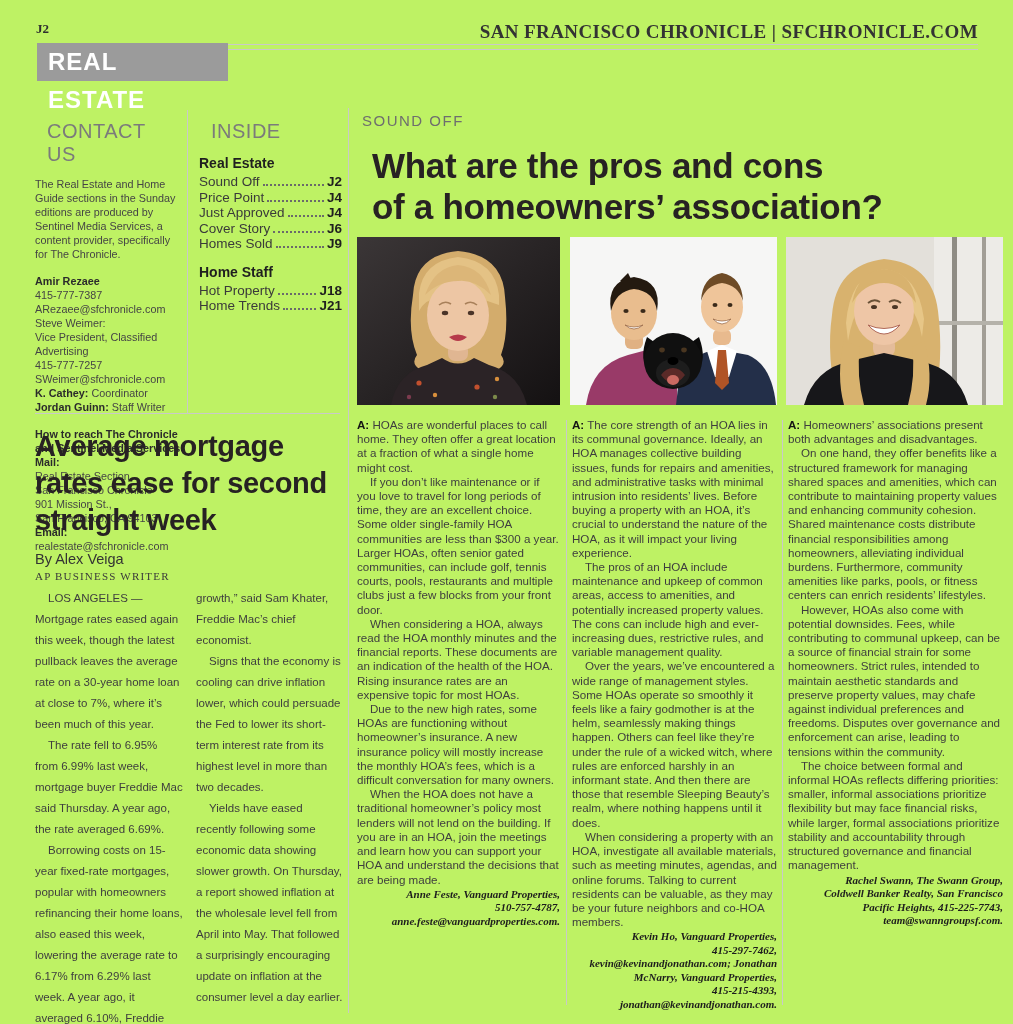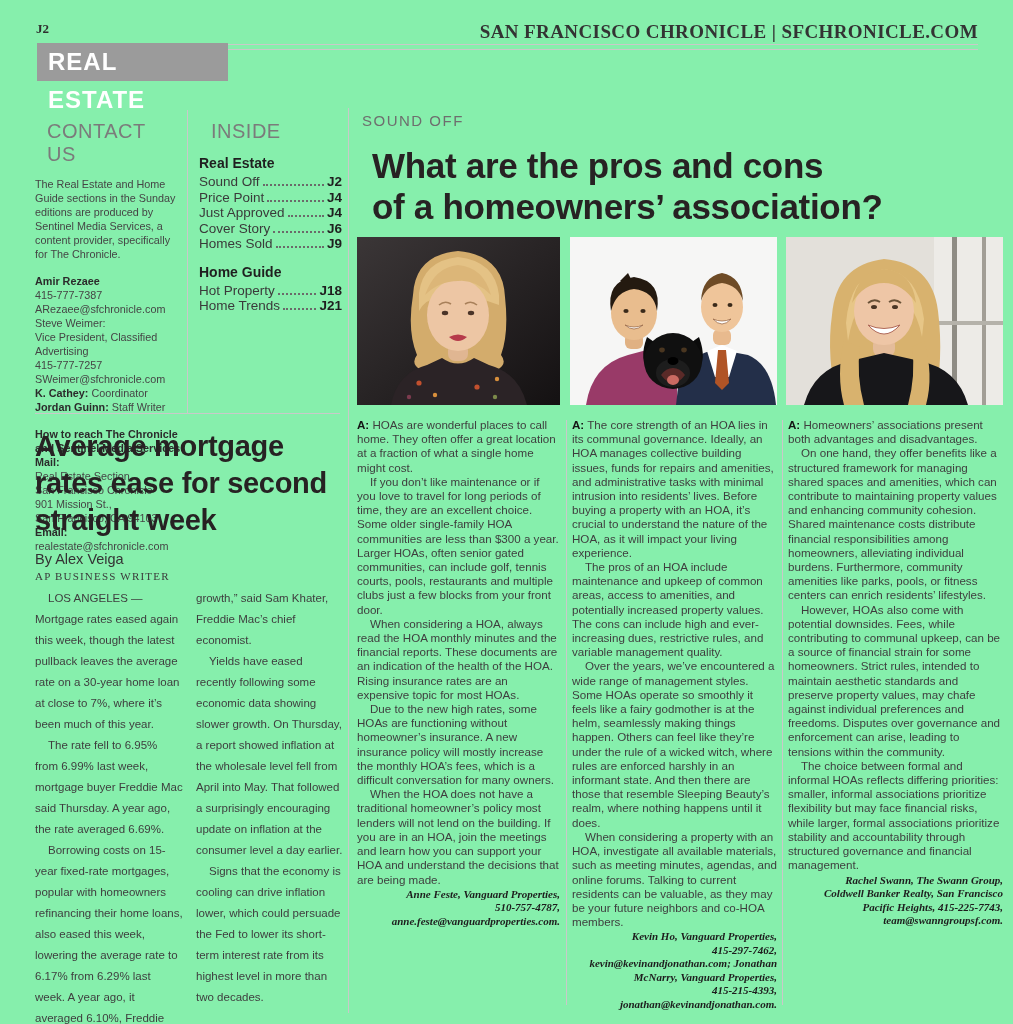--- a/index.html
+++ b/index.html
@@ -1,16 +1,16 @@
 <!DOCTYPE html>
 <html><head>
 <meta charset="utf-8">
 <style>
   html,body{margin:0;padding:0;background:#ffffff;}
-  .page{position:relative;width:1013px;height:1024px;background:#86efac;overflow:hidden;
+  .page{position:relative;width:1013px;height:1024px;background:#bef264;overflow:hidden;
         font-family:"Liberation Sans",sans-serif;color:#3c3c3c;}
 
   
   .folio-left{position:absolute;left:36px;top:21px;font-family:"Liberation Serif",serif;
               font-weight:700;font-size:13px;color:#2f2f2f;}
   .folio-right{position:absolute;right:35px;top:21px;font-family:"Liberation Serif",serif;
                font-weight:700;font-size:19px;letter-spacing:.4px;color:#333;}
   .double-rule{position:absolute;left:37px;right:35px;top:44px;height:4px;
                border-top:1px solid #c9c9c9;border-bottom:1px solid #c9c9c9;}
   .banner{position:absolute;left:37px;top:43px;width:191px;height:38px;background:#9b9b9b;
@@ -145,21 +145,21 @@
         <span class="toc-label">Cover Story</span>
         <span class="toc-dots"></span>
         <span class="toc-page">J6</span>
       </div>
         <div class="toc-row">
         <span class="toc-label">Homes Sold</span>
         <span class="toc-dots"></span>
         <span class="toc-page">J9</span>
       </div>
       </div>
-    <div class="toc-group-title">Home Guide</div>
+    <div class="toc-group-title">Home Staff</div>
     <div>
 
     <div class="toc-row">
         <span class="toc-label">Hot Property</span>
         <span class="toc-dots"></span>
         <span class="toc-page">J18</span>
       </div>
         <div class="toc-row">
         <span class="toc-label">Home Trends</span>
         <span class="toc-dots"></span>
@@ -320,17 +320,17 @@
   <div class="art-col ac1">
 
   <p>LOS ANGELES — Mortgage rates eased again this week, though the latest pullback leaves the average rate on a 30-year home loan at close to 7%, where it’s been much of this year.</p>
       <p>The rate fell to 6.95% from 6.99% last week, mortgage buyer Freddie Mac said Thursday. A year ago, the rate averaged 6.69%.</p>
       <p>Borrowing costs on 15-year fixed-rate mortgages, popular with homeowners refinancing their home loans, also eased this week, lowering the average rate to 6.17% from 6.29% last week. A year ago, it averaged 6.10%, Freddie Mac said.</p>
       <p>“Mortgage rates continued to fall back this week as incoming data suggests the economy is cooling to a more sustainable level of</p>
     </div>
   <div class="art-col cont ac2">
 
   <p>growth,” said Sam Khater, Freddie Mac’s chief economist.</p>
+      <p>Signs that the economy is cooling can drive inflation lower, which could persuade the Fed to lower its short-term interest rate from its highest level in more than two decades.</p>
       <p>Yields have eased recently following some economic data showing slower growth. On Thursday, a report showed inflation at the wholesale level fell from April into May. That followed a surprisingly encouraging update on inflation at the consumer level a day earlier.</p>
-      <p>Signs that the economy is cooling can drive inflation lower, which could persuade the Fed to lower its short-term interest rate from its highest level in more than two decades.</p>
     </div>
 
 </div>
 
 </body></html>

